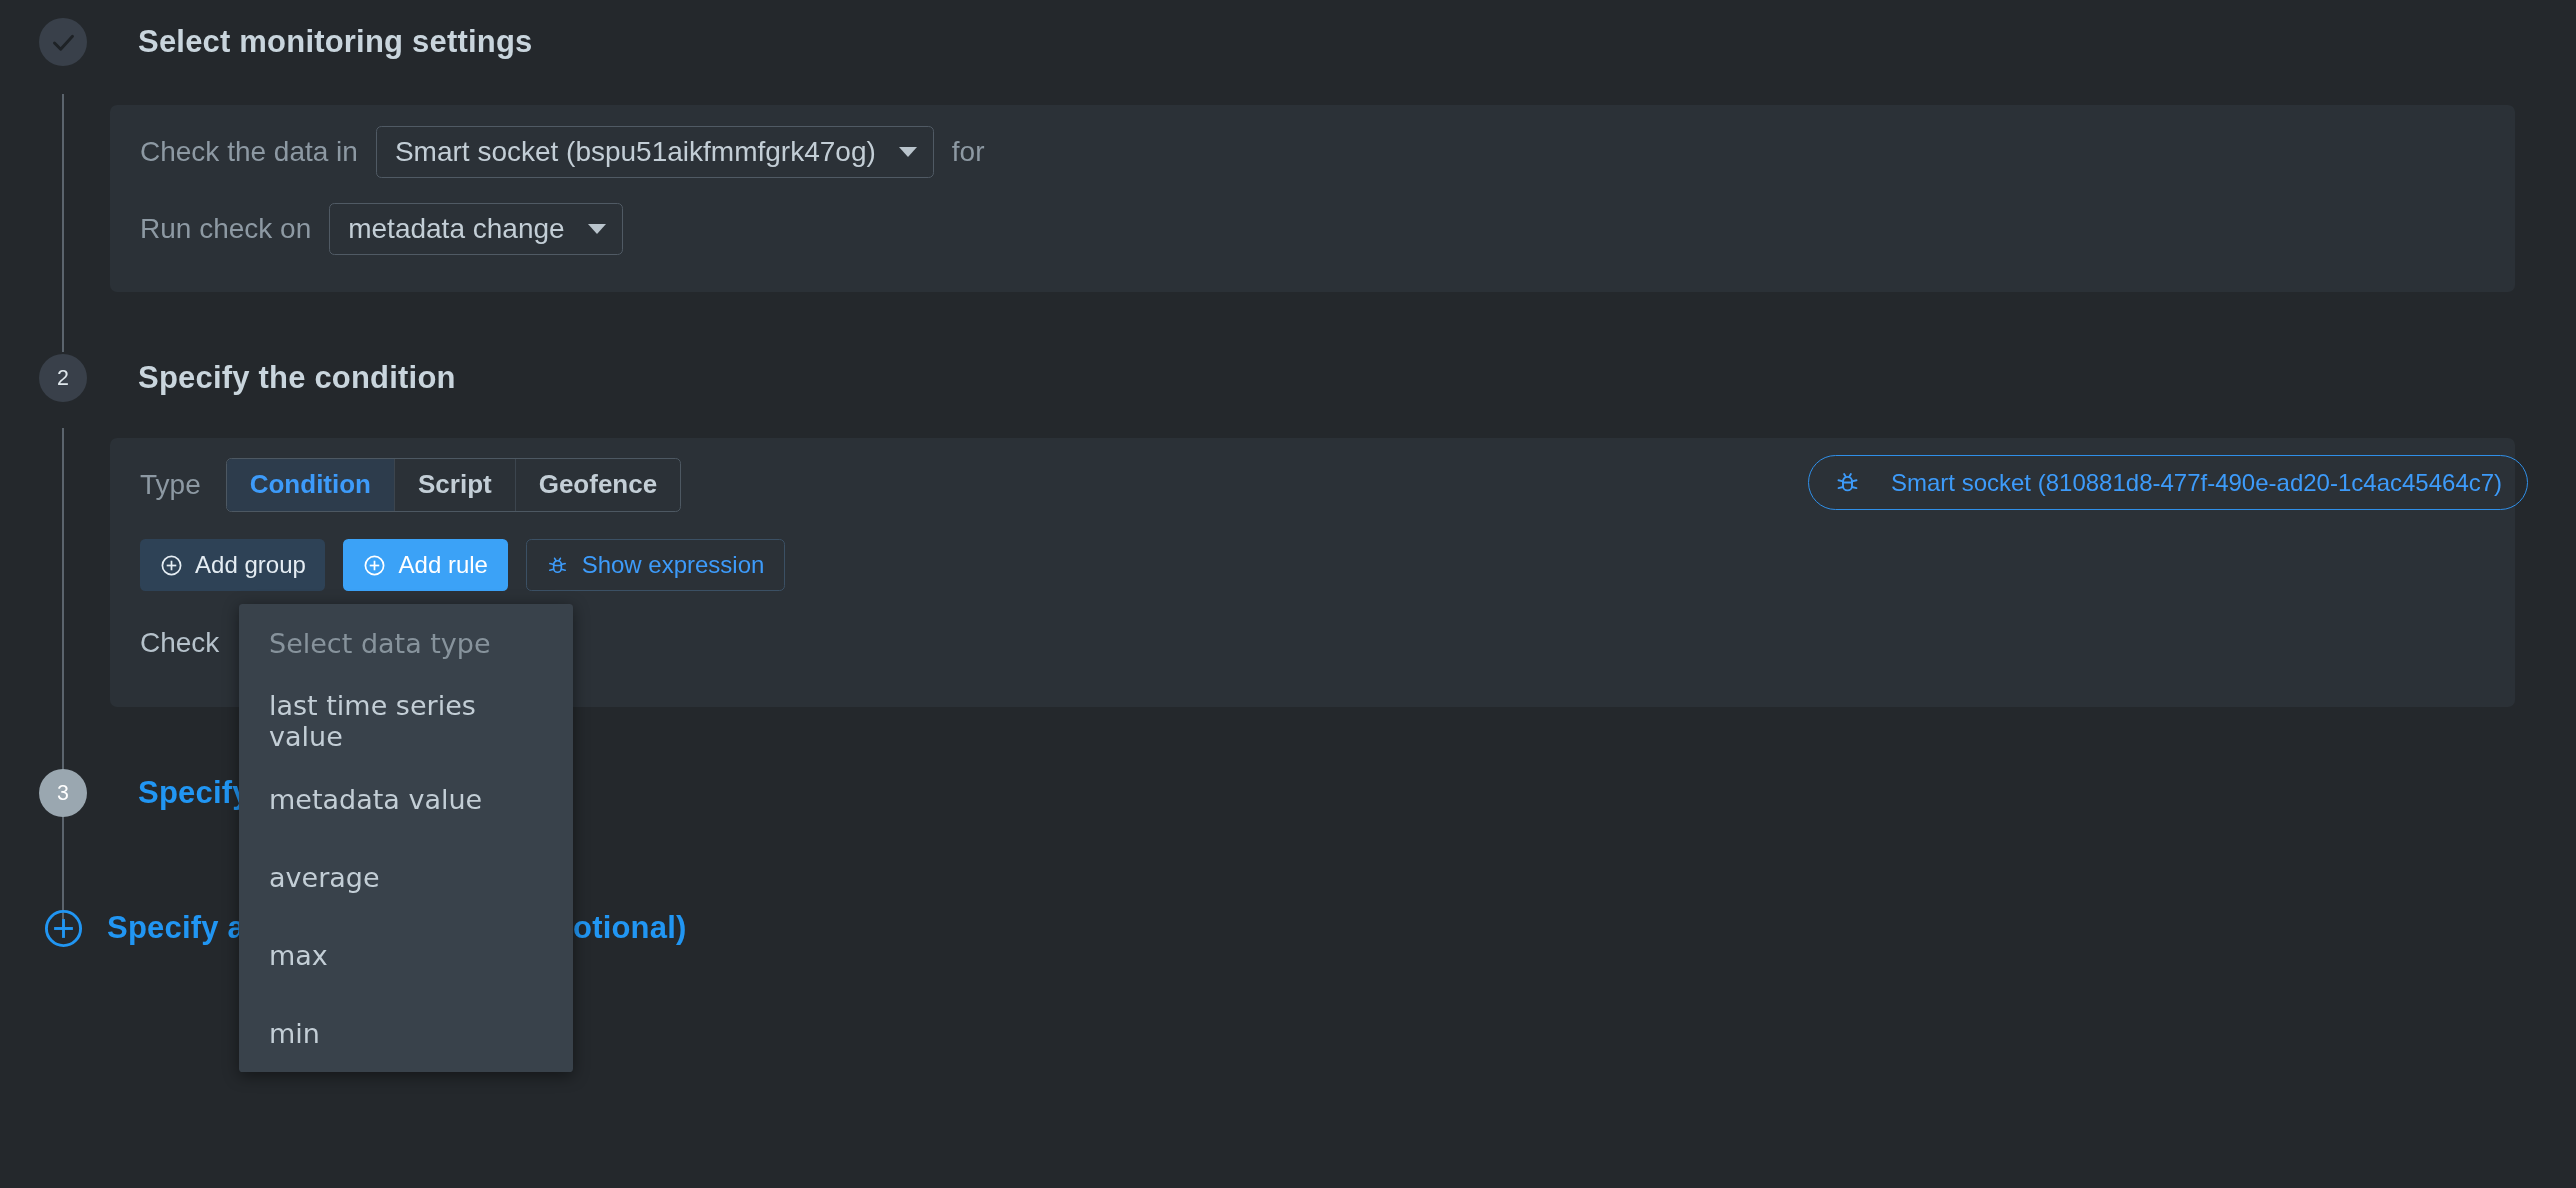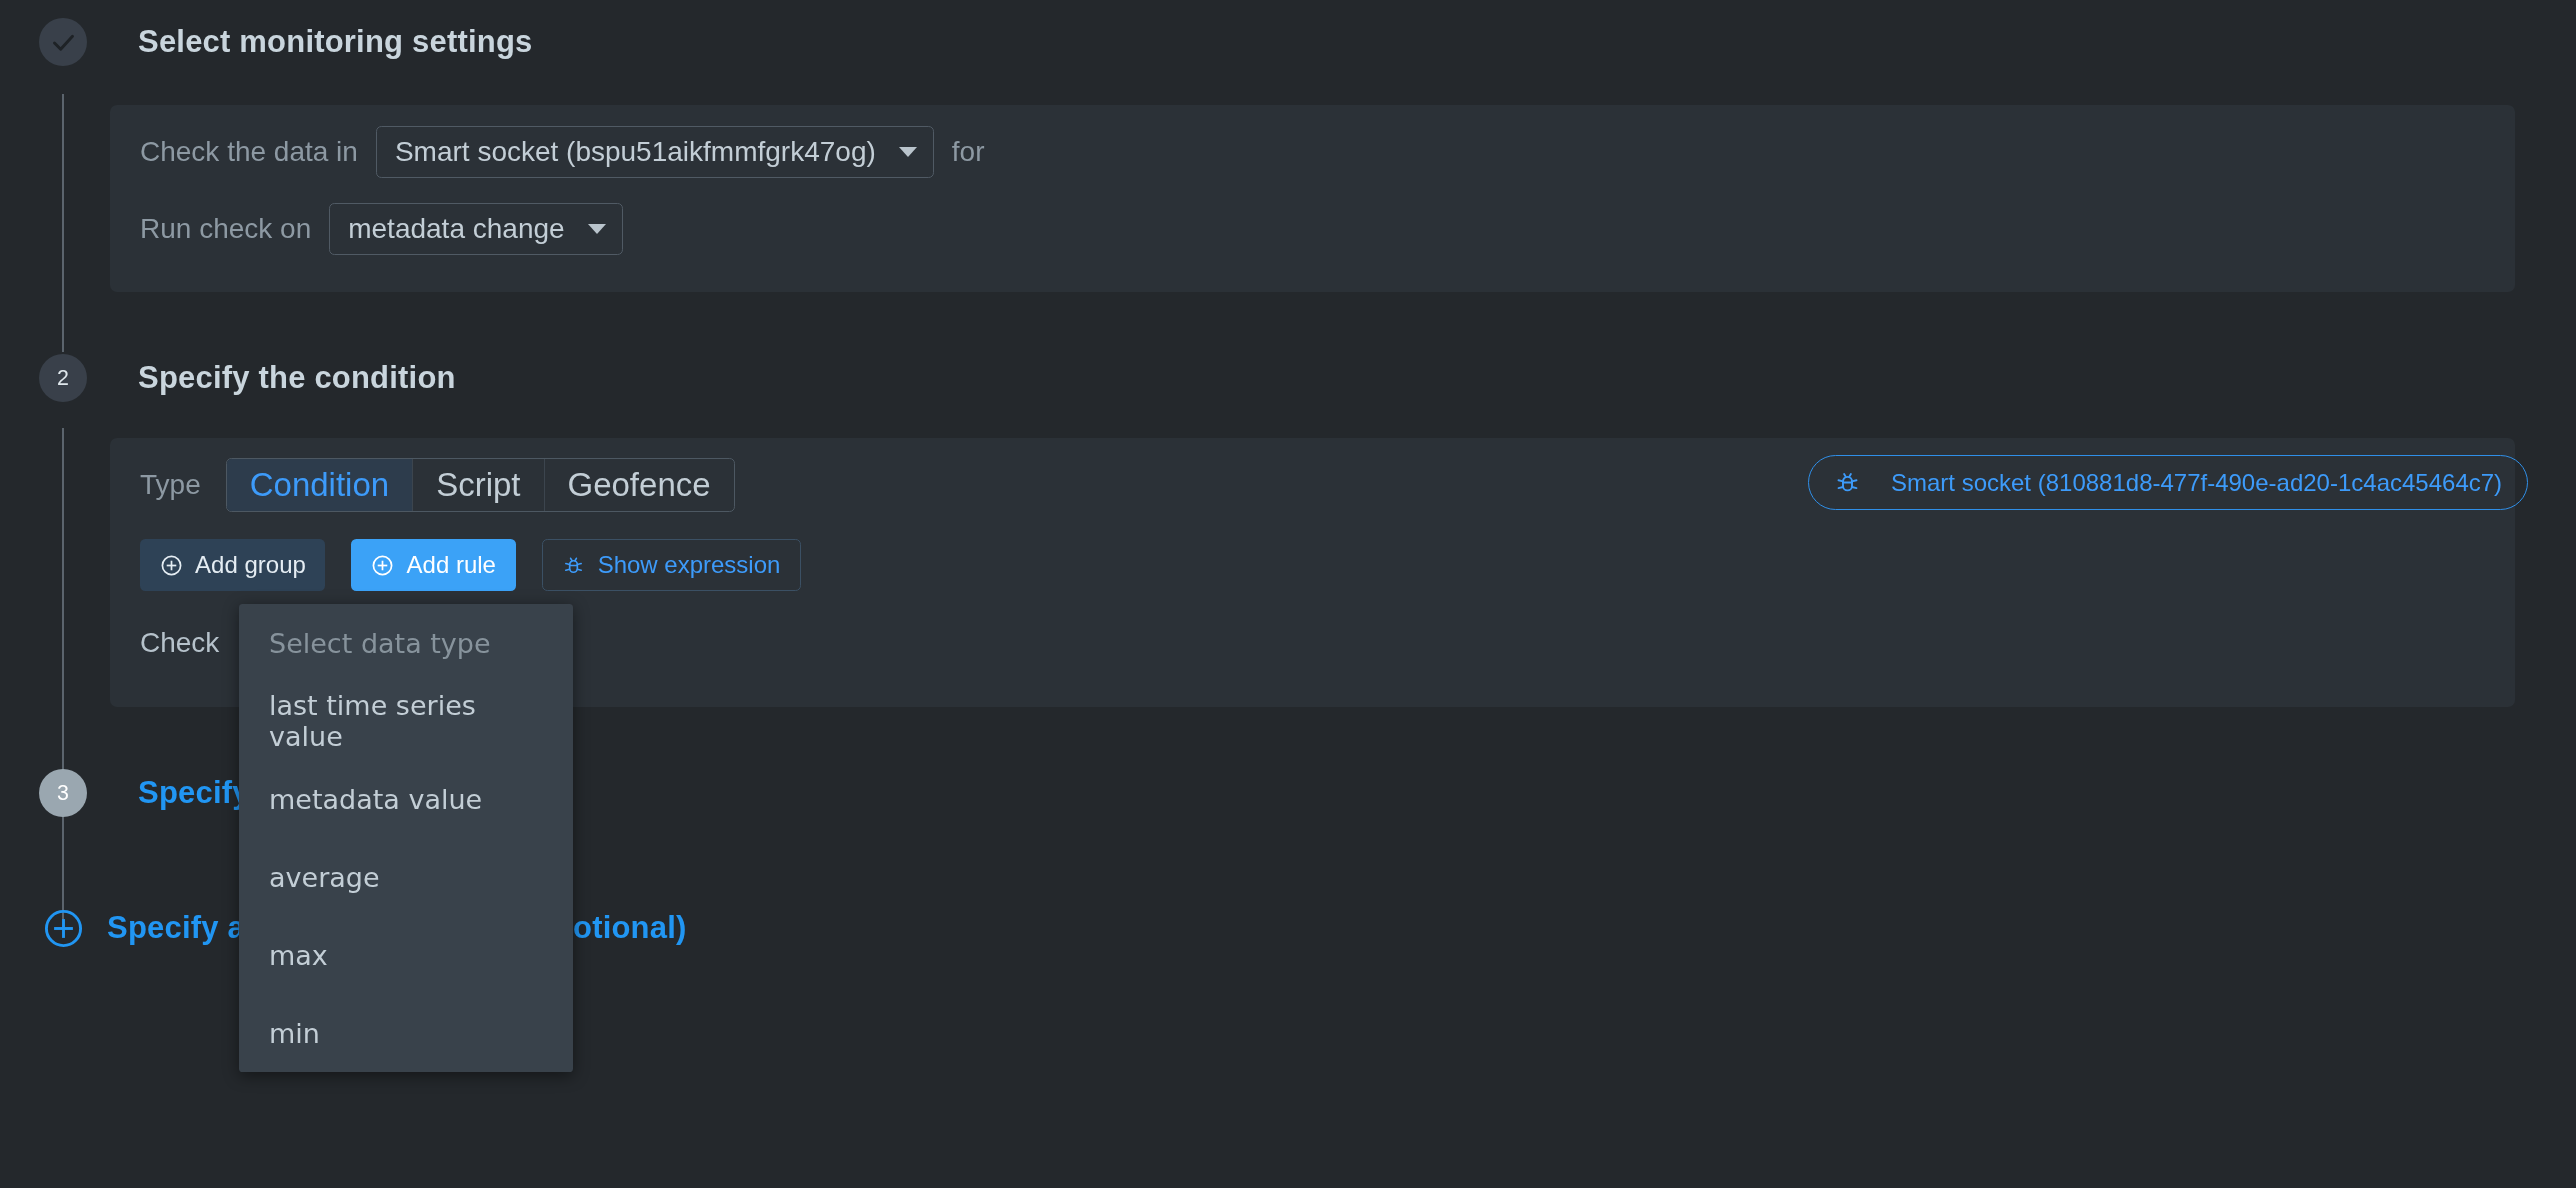--- a/index.html
+++ b/index.html
@@ -123,24 +123,25 @@
     border: 0.9px solid #4d5862;
     border-radius: 5.3px;
     overflow: hidden;
     height: 52px;
   }
   .tab {
     display: flex;
     align-items: center;
     justify-content: center;
     padding: 12px 23px;
-    font-size: 33px;
+    font-size: 26px;
     color: #c3ced6;
     background: transparent;
     border-right: 0.9px solid #3c454e;
+    font-weight: bold;
   }
   .tab:last-child { border-right: none; }
   .tab.active {
     background: #2d3c4c;
     color: #3d9bfa;
   }
 
   
   .btn {
     display: inline-flex;
@@ -265,21 +266,21 @@
 
     <div style="position:absolute; left:30px; top:19.6px; display:flex; align-items:center; gap:25px;">
       <span class="field-label">Type</span>
       <div class="tabs">
         <div class="tab active">Condition</div>
         <div class="tab">Script</div>
         <div class="tab">Geofence</div>
       </div>
     </div>
 
-    <div style="position:absolute; left:30px; top:101px; display:flex; align-items:center; gap:26px;">
+    <div style="position:absolute; left:30px; top:101px; display:flex; align-items:center; gap:18px;">
 
       <div class="btn btn-secondary">
         <svg width="23" height="23" viewBox="0 0 24 24" fill="none" stroke="#e5edf3" stroke-width="1.8">
           <circle cx="12" cy="12" r="9.5"></circle>
           <line x1="12" y1="7" x2="12" y2="17"></line>
           <line x1="7" y1="12" x2="17" y2="12"></line>
         </svg>
         <span>Add group</span>
       </div>
 

